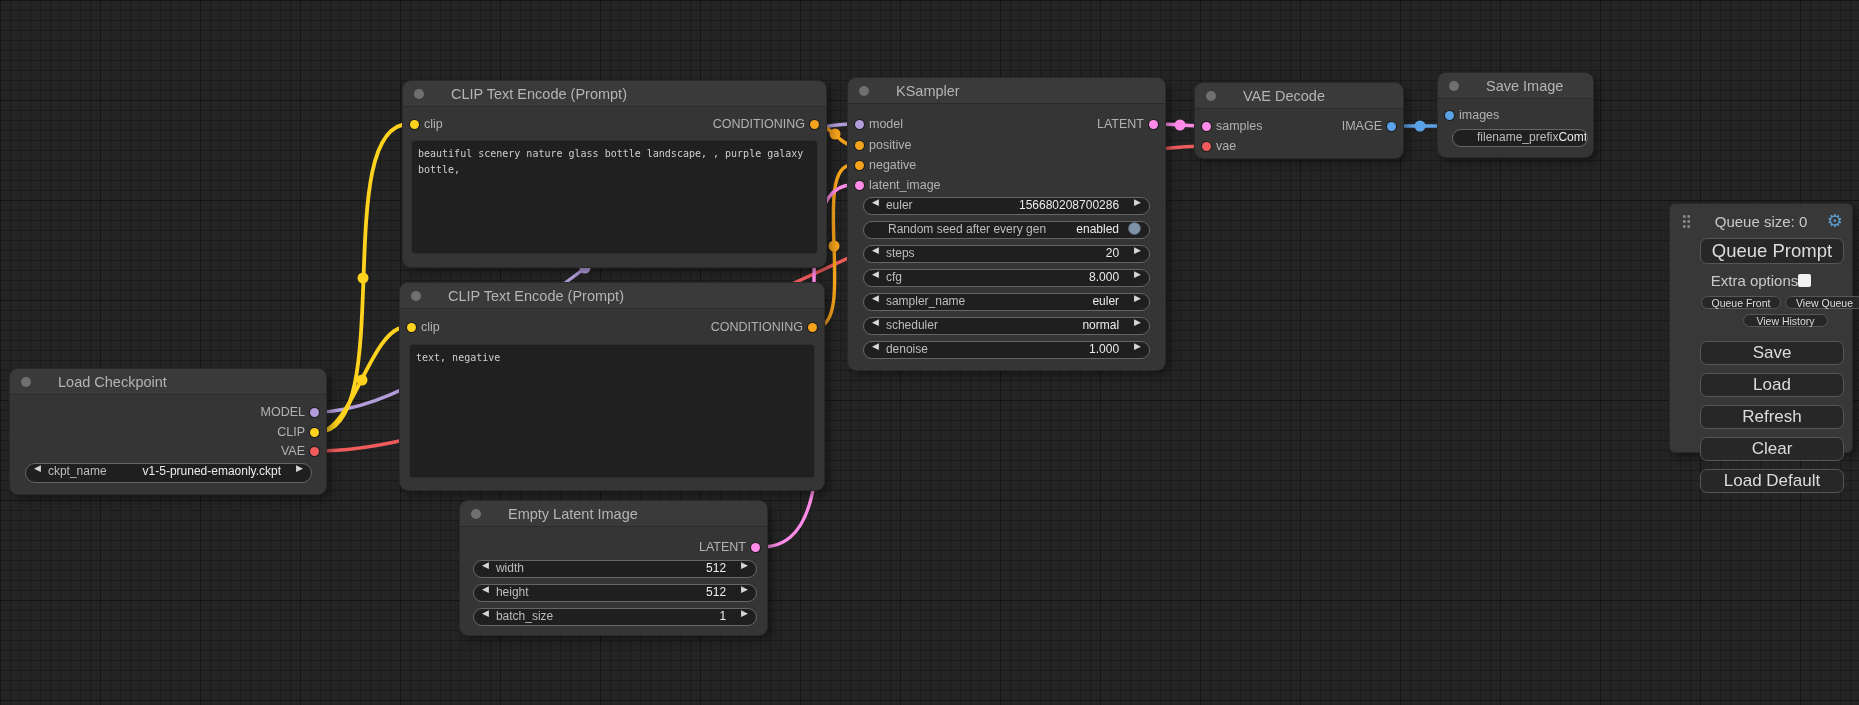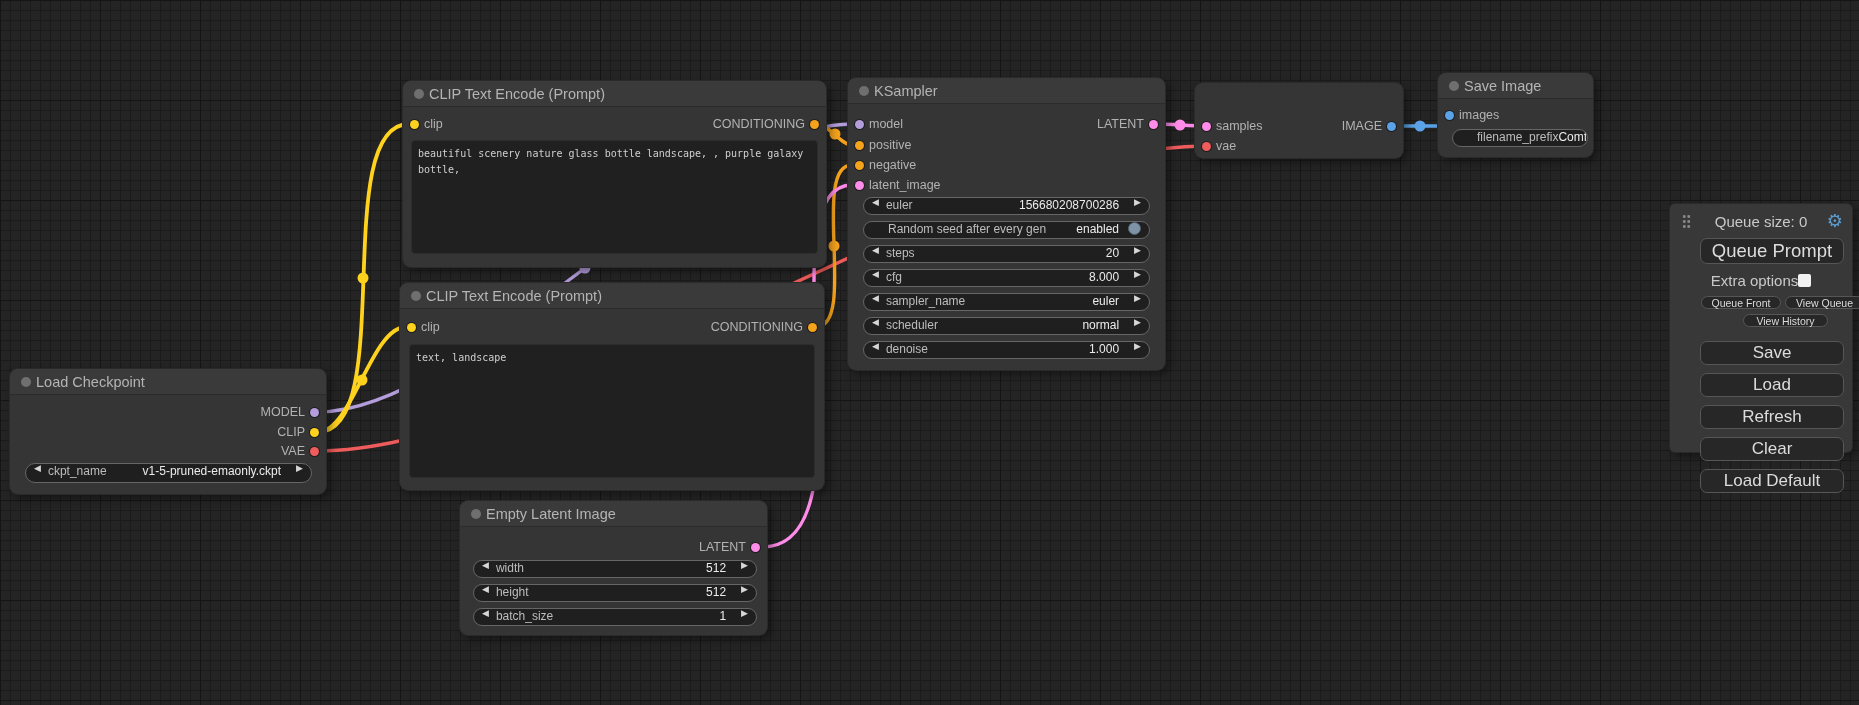--- a/index.html
+++ b/index.html
@@ -11,21 +11,21 @@
       linear-gradient(#151515 1px, transparent 1px),
       linear-gradient(90deg,#151515 1px, transparent 1px),
       linear-gradient(#1b1b1b 1px, transparent 1px),
       linear-gradient(90deg,#1b1b1b 1px, transparent 1px);
     background-size:100px 100px,100px 100px,10px 10px,10px 10px; }
   #wires { position:absolute; left:0; top:0; z-index:1; }
   #wires path { fill:none; stroke-linecap:round; }
 
   .node { position:absolute; z-index:2; background:#353535; border-radius:8px;
     box-shadow:0 0 0 1px #2a2a2a, 4px 4px 10px rgba(0,0,0,.45); }
-  .node-title { height:26px; display:flex; align-items:center; gap:5px; padding:0 11px;
+  .node-title { height:26px; display:flex; align-items:center; gap:27px; padding:0 11px;
     background:#3a3a3a; border-radius:8px 8px 0 0; border-bottom:1px solid #2b2b2b;
     color:#b4b4b4; font-size:14.5px; }
   .collapse-dot { width:10px; height:10px; border-radius:50%; background:#6f6f6f; flex:0 0 auto; }
 
   .port { position:absolute; height:20px; display:flex; align-items:center;
     font-size:12.5px; color:#b2b2b2; white-space:nowrap; }
   .port.in  { left:2px; }
   .port.out { right:2px; flex-direction:row-reverse; }
   .pdot { width:9px; height:9px; border-radius:50%; margin:0 5px;
     box-shadow:0 0 0 1px rgba(0,0,0,.45); flex:0 0 auto; }
@@ -148,21 +148,21 @@
       <span>CLIP Text Encode (Prompt)</span>
     </div>
     <div class="port in" style="top:34px">
       <span class="pdot c-clip"></span>
       <span>clip</span>
     </div>
     <div class="port out" style="top:34px">
       <span class="pdot c-cond"></span>
       <span>CONDITIONING</span>
     </div>
-    <div class="prompt-box" style="left:9px;right:9px;top:61px;height:134px">text, landscape</div>
+    <div class="prompt-box" style="left:9px;right:9px;top:61px;height:134px">text, negative</div>
   </div>
 
   <div class="node" style="left:460px;top:501px;width:307px;height:134px">
     <div class="node-title">
       <span class="collapse-dot"></span>
       <span>Empty Latent Image</span>
     </div>
     <div class="port out" style="top:36px">
       <span class="pdot c-latent"></span>
       <span>LATENT</span>
@@ -250,20 +250,24 @@
     </div>
     <div class="widget" style="left:15px;right:15px;top:263px">
       <span class="warrow">◀</span>
       <span class="wlabel">denoise</span>
       <span class="wvalue">1.000</span>
       <span class="warrow">▶</span>
     </div>
   </div>
 
   <div class="node" style="left:1195px;top:83px;width:208px;height:75px">
+    <div class="node-title">
+      <span class="collapse-dot"></span>
+      <span>VAE Decode</span>
+    </div>
     <div class="port in" style="top:33px">
       <span class="pdot c-latent"></span>
       <span>samples</span>
     </div>
     <div class="port in" style="top:53px">
       <span class="pdot c-vae"></span>
       <span>vae</span>
     </div>
     <div class="port out" style="top:33px">
       <span class="pdot c-image"></span>

